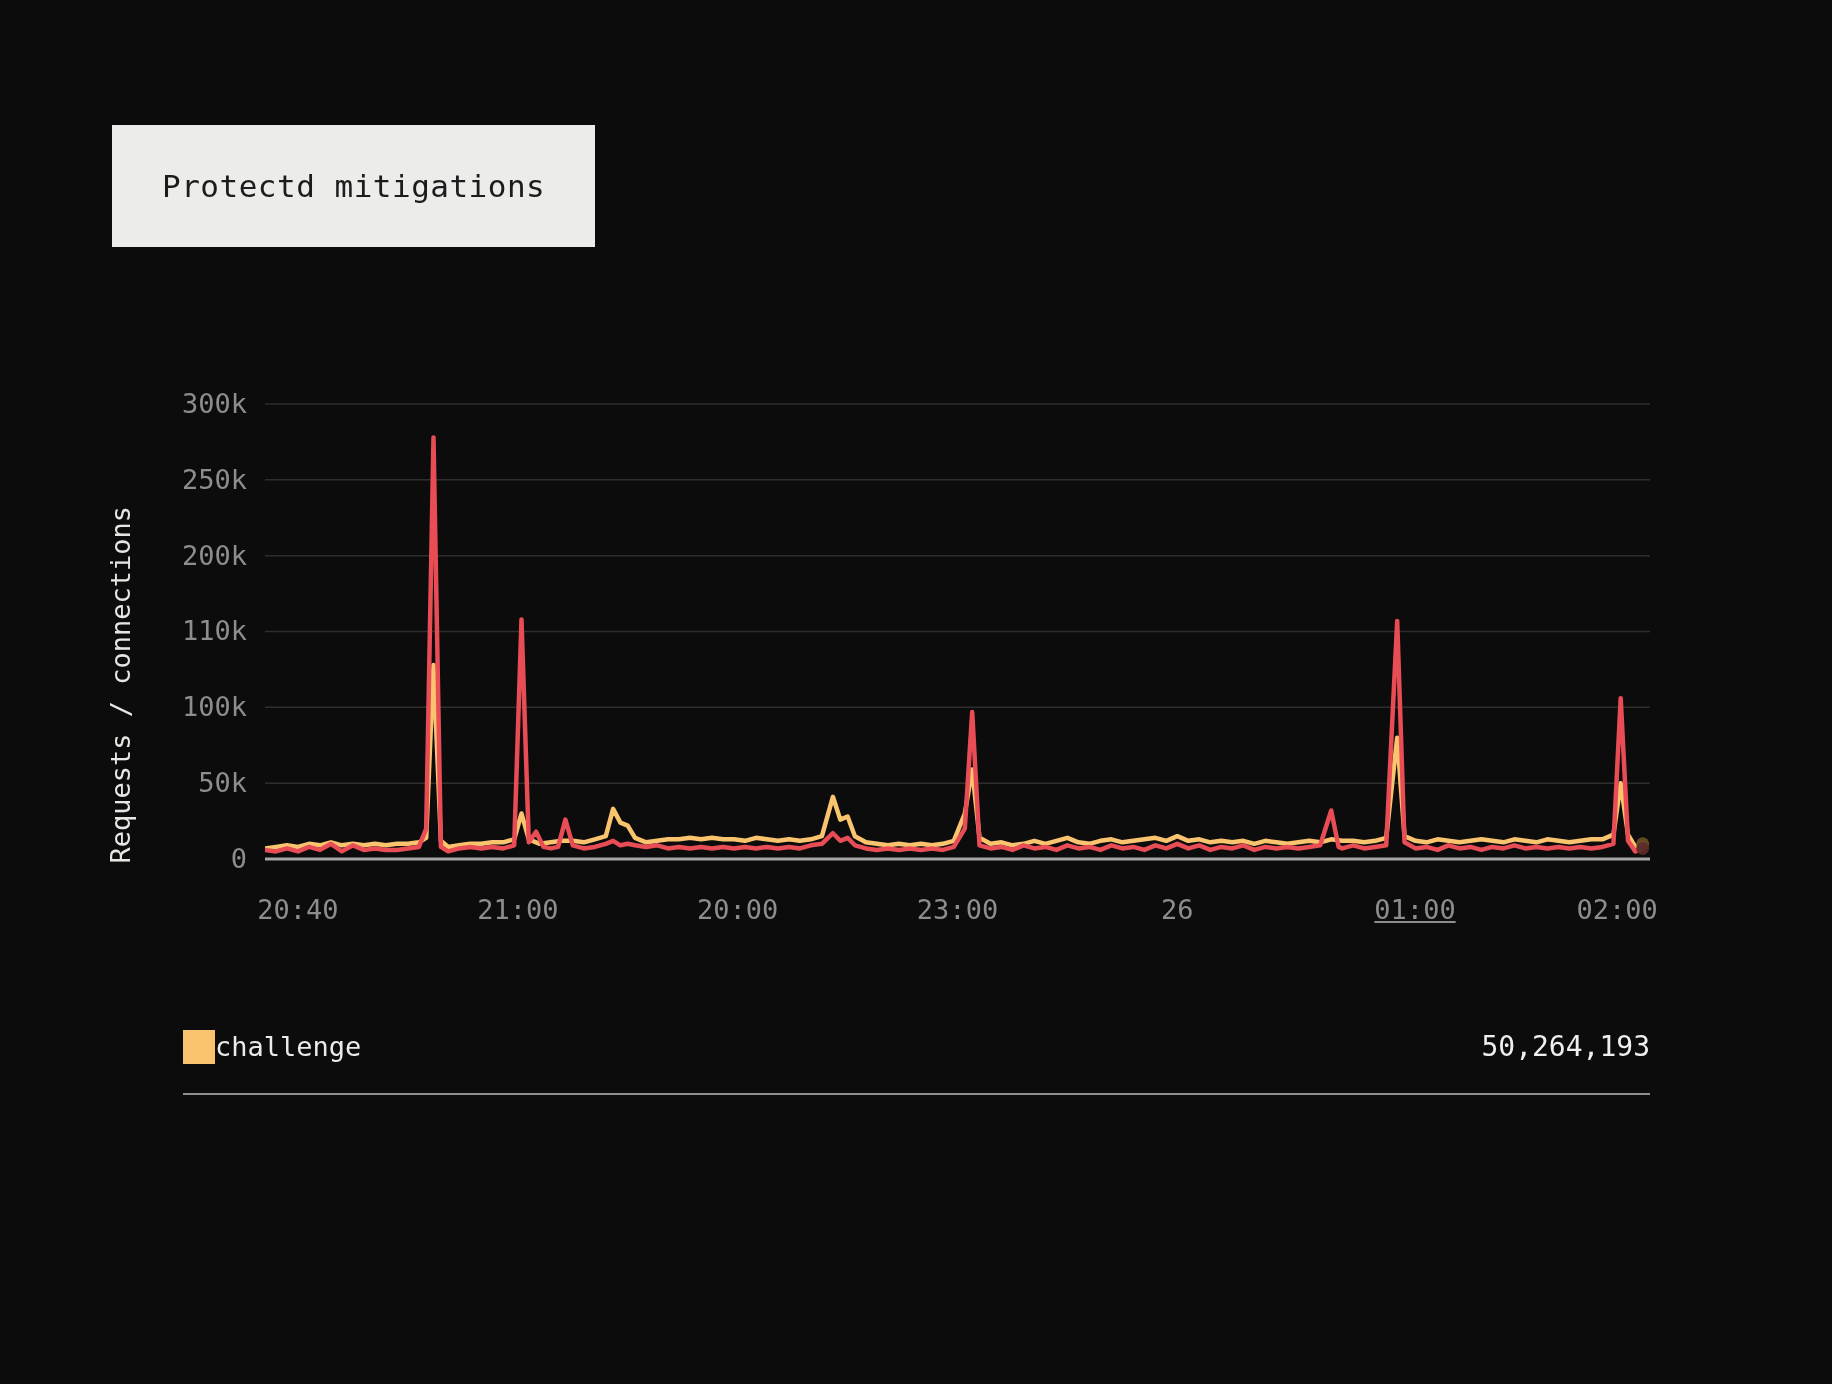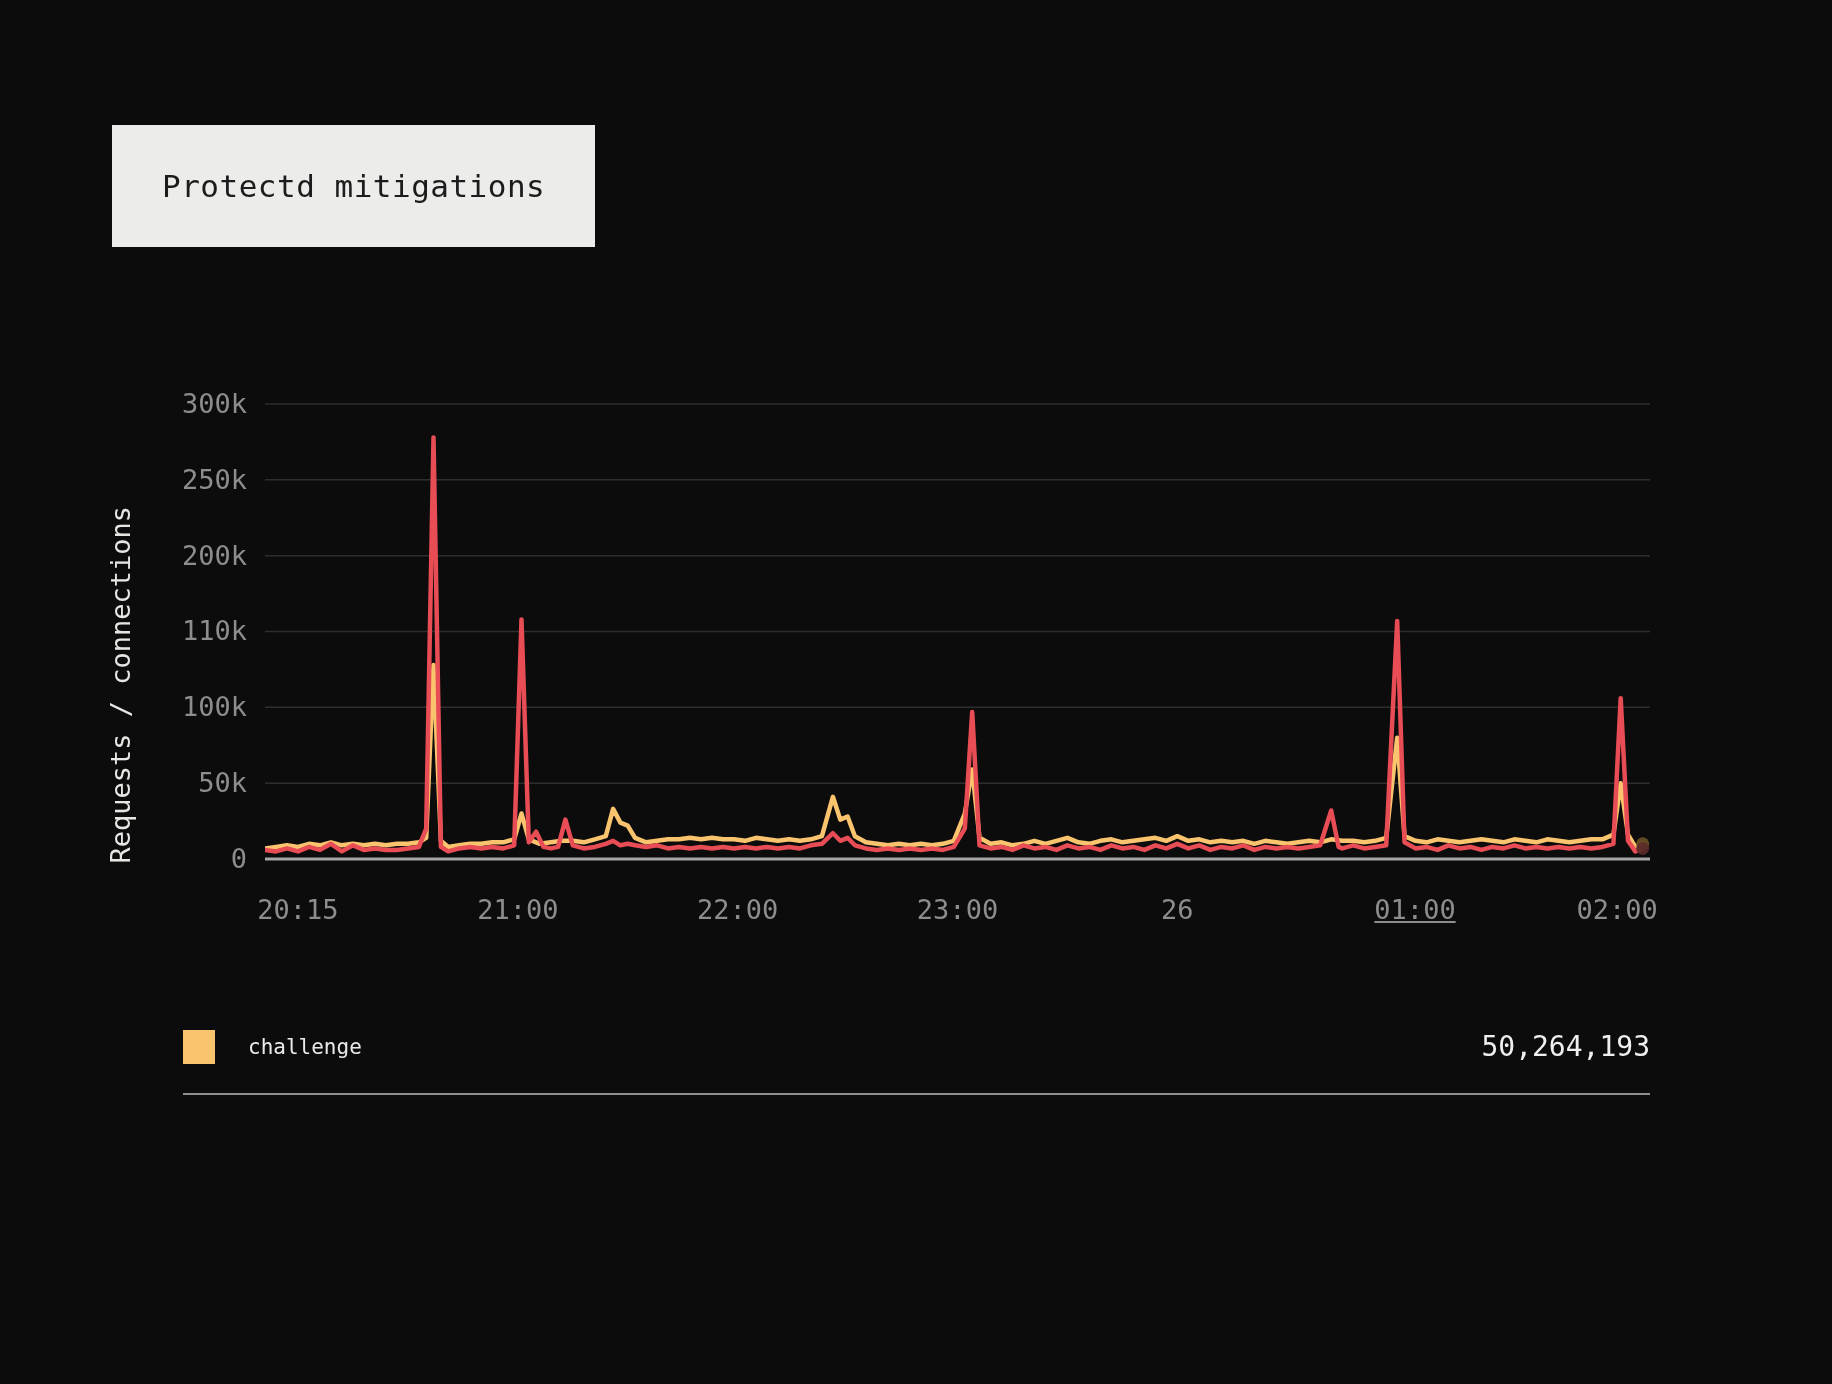--- a/index.html
+++ b/index.html
@@ -54,21 +54,21 @@
     height: 60px; display: flex; align-items: center; justify-content: flex-end;
     color: #9c9c9c; font-size: 26px; letter-spacing: 1px;
     border-bottom: 2px solid #8f8f8f;
   }
   .legend-row {
     height: 95px; display: flex; align-items: center;
     border-bottom: 2px solid #8f8f8f;
     cursor: pointer;
   }
   .legend-swatch { width: 32px; height: 34px; flex: 0 0 32px; }
-  .legend-label { margin-left: 33px; color: #eaeae8; font-size: 21px; }
+  .legend-label { color: #eaeae8; font-size: 27px; }
   .legend-value { margin-left: auto; color: #efefed; font-size: 28px; }
 </style>
 </head>
 <body>
 
 <div class="screen">
 
   <div class="title-box">
     <span class="title-text">Protectd mitigations</span>
   </div>
@@ -93,23 +93,23 @@
       <line x1="0" x2="1385" y1="165.66000000000003" y2="165.66000000000003" stroke="#2e2e2e" stroke-width="1.5"></line>
       <line x1="0" x2="1385" y1="89.82499999999999" y2="89.82499999999999" stroke="#2e2e2e" stroke-width="1.5"></line>
       <line x1="0" x2="1385" y1="13.990000000000009" y2="13.990000000000009" stroke="#2e2e2e" stroke-width="1.5"></line>
       <polyline points="0.0,458.4 11.0,456.9 22.0,455.3 33.0,456.9 44.0,453.8 55.0,455.3 66.0,452.3 76.9,455.3 87.9,453.8 98.9,455.3 109.9,453.8 120.9,455.3 131.9,453.8 142.9,453.8 153.9,452.3 161.2,447.8 168.5,274.9 175.9,450.8 183.2,456.9 194.2,455.3 205.2,453.8 216.2,453.8 227.2,452.3 238.2,452.3 249.2,449.3 256.5,423.5 263.8,449.3 274.8,453.8 285.8,452.3 296.8,450.8 307.8,450.8 318.8,452.3 329.8,449.3 340.8,446.2 348.1,418.9 355.4,432.6 362.7,435.6 370.1,447.8 381.1,452.3 392.1,450.8 403.0,449.3 414.0,449.3 425.0,447.8 436.0,449.3 447.0,447.8 458.0,449.3 469.0,449.3 480.0,450.8 491.0,447.8 502.0,449.3 513.0,450.8 524.0,449.3 534.9,450.8 545.9,449.3 556.9,446.2 567.9,406.8 575.3,429.6 582.6,426.5 589.9,446.2 600.9,452.3 611.9,453.8 622.9,455.3 633.9,453.8 644.9,455.3 655.9,453.8 666.9,455.3 677.8,453.8 688.8,450.8 699.8,423.5 707.2,379.5 714.5,447.8 725.5,453.8 736.5,452.3 747.5,455.3 758.5,453.8 769.4,450.8 780.4,453.8 791.4,450.8 802.4,447.8 813.4,452.3 824.4,453.8 835.4,450.8 846.4,449.3 857.4,452.3 868.4,450.8 879.4,449.3 890.4,447.8 901.3,450.8 912.3,446.2 923.3,450.8 934.3,449.3 945.3,452.3 956.3,450.8 967.3,452.3 978.3,450.8 989.3,453.8 1000.3,450.8 1011.3,452.3 1022.3,453.8 1033.3,452.3 1044.2,450.8 1055.2,452.3 1066.2,449.3 1077.2,450.8 1088.2,450.8 1099.2,452.3 1110.2,450.8 1121.2,447.8 1132.2,347.7 1139.5,446.2 1150.5,450.8 1161.5,452.3 1172.5,449.3 1183.5,450.8 1194.5,452.3 1205.5,450.8 1216.5,449.3 1227.4,450.8 1238.4,452.3 1249.4,449.3 1260.4,450.8 1271.4,452.3 1282.4,449.3 1293.4,450.8 1304.4,452.3 1315.4,450.8 1326.4,449.3 1337.4,449.3 1348.4,444.7 1355.7,393.2 1363.0,444.7 1370.3,456.9 1377.7,453.8" fill="none" stroke="#fac36d" stroke-width="4.5" stroke-linejoin="round" stroke-linecap="round"></polyline>
       <polyline points="0.0,459.9 11.0,461.4 22.0,458.4 33.0,461.4 44.0,456.9 55.0,459.9 66.0,453.8 76.9,461.4 87.9,455.3 98.9,459.9 109.9,458.4 120.9,459.9 131.9,459.9 142.9,458.4 153.9,456.9 161.2,438.7 168.5,47.4 175.9,456.9 183.2,461.4 194.2,458.4 205.2,456.9 216.2,458.4 227.2,456.9 238.2,458.4 249.2,455.3 256.5,229.4 263.8,452.3 271.1,441.7 278.5,456.9 285.8,458.4 293.1,456.9 300.4,429.6 307.8,455.3 318.8,458.4 329.8,456.9 340.8,453.8 348.1,450.8 355.4,455.3 362.7,453.8 370.1,455.3 381.1,456.9 392.1,455.3 403.0,458.4 414.0,456.9 425.0,458.4 436.0,456.9 447.0,458.4 458.0,456.9 469.0,458.4 480.0,456.9 491.0,458.4 502.0,456.9 513.0,458.4 524.0,456.9 534.9,458.4 545.9,455.3 556.9,453.8 567.9,443.2 575.3,450.8 582.6,447.8 589.9,455.3 600.9,458.4 611.9,459.9 622.9,458.4 633.9,459.9 644.9,458.4 655.9,459.9 666.9,458.4 677.8,459.9 688.8,456.9 699.8,438.7 707.2,321.9 714.5,455.3 725.5,458.4 736.5,456.9 747.5,459.9 758.5,455.3 769.4,458.4 780.4,456.9 791.4,459.9 802.4,455.3 813.4,458.4 824.4,456.9 835.4,459.9 846.4,455.3 857.4,458.4 868.4,456.9 879.4,459.9 890.4,455.3 901.3,458.4 912.3,453.8 923.3,458.4 934.3,455.3 945.3,459.9 956.3,456.9 967.3,458.4 978.3,455.3 989.3,459.9 1000.3,456.9 1011.3,458.4 1022.3,456.9 1033.3,458.4 1044.2,456.9 1055.2,455.3 1066.2,420.5 1073.6,456.9 1077.2,458.4 1088.2,455.3 1099.2,458.4 1110.2,456.9 1121.2,455.3 1132.2,230.9 1139.5,452.3 1150.5,458.4 1161.5,456.9 1172.5,459.9 1183.5,455.3 1194.5,458.4 1205.5,456.9 1216.5,459.9 1227.4,456.9 1238.4,458.4 1249.4,455.3 1260.4,458.4 1271.4,456.9 1282.4,458.4 1293.4,456.9 1304.4,458.4 1315.4,456.9 1326.4,458.4 1337.4,456.9 1348.4,453.8 1355.7,308.2 1363.0,450.8 1370.3,461.4 1377.7,458.4" fill="none" stroke="#e84c55" stroke-width="4.5" stroke-linejoin="round" stroke-linecap="round"></polyline>
       <circle cx="1377.6719576719577" cy="453.833" r="6.5" fill="#6b5126" opacity="0.9"></circle>
       <circle cx="1377.6719576719577" cy="458.3831" r="6.5" fill="#5a2a28" opacity="0.9"></circle>
     </svg>
 
   <div class="x-ticks" id="x-ticks">
-      <div class="x-tick" style="left: -37.0238px;">20:15</div>
+      <div class="x-tick" style="left: -37.0238px;">20:40</div>
       <div class="x-tick" style="left: 182.817px;">21:00</div>
-      <div class="x-tick" style="left: 402.659px;">22:00</div>
+      <div class="x-tick" style="left: 402.659px;">20:00</div>
       <div class="x-tick" style="left: 622.5px;">23:00</div>
       <div class="x-tick" style="left: 842.341px;">26</div>
       <div class="x-tick" style="left: 1080px; text-decoration: underline;">01:00</div>
       <div class="x-tick" style="left: 1282.02px;">02:00</div>
     </div>
 
   <div class="legend">
     <div id="legend-rows">
         <div class="legend-row">
           <span class="legend-swatch" style="background: rgb(250, 195, 109);"></span>

